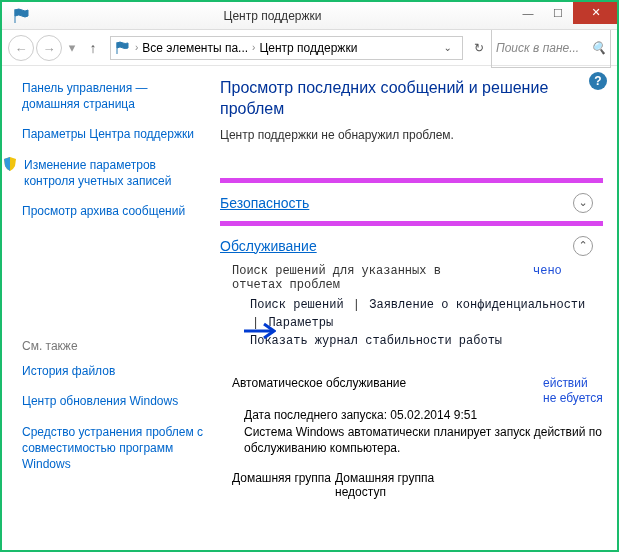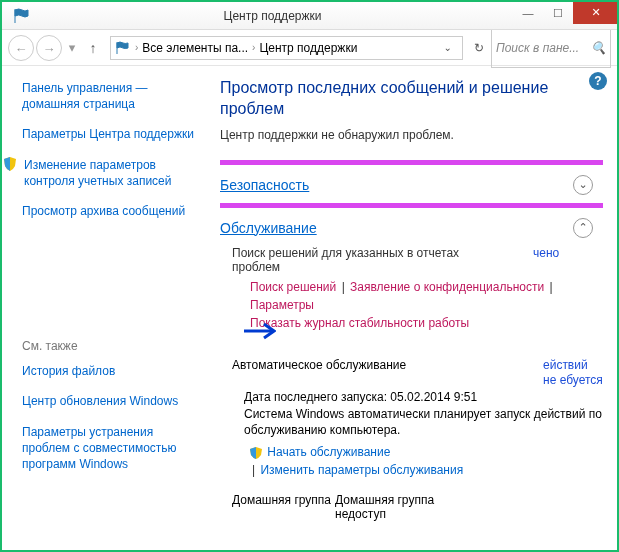--- a/index.html
+++ b/index.html
@@ -23,28 +23,28 @@
 .searchbox span.ph { flex:1; font-style: italic; color:#888; font-size:12px; overflow:hidden;white-space:nowrap;}
 .content { display: flex; height: calc(552px - 28px - 36px - 4px); }
 .sidebar { width: 210px; padding: 14px 8px 8px 20px; }
 .sidebar a { color: #0066cc; text-decoration: none; display: block; line-height: 1.35; }
 .sideitem { margin-bottom: 14px; display: flex; gap: 6px; }
 .sideitem .shield { width: 14px; flex-shrink:0; margin-left:-18px;}
 .seealso { margin-top: 120px; color: #777; font-size: 12px; margin-bottom: 10px; }
 .main { flex: 1; padding: 12px 14px 8px 8px; position: relative; overflow:hidden;}
 .helpicon { position: absolute; top: 6px; right: 10px; width: 18px; height: 18px; border-radius: 50%; background: #2a7ab0; color: #fff; font-size: 12px; font-weight: bold; display: flex; align-items: center; justify-content: center; }
 h1 { color: #003399; font-weight: normal; font-size: 16px; line-height: 1.3; margin-bottom: 8px; }
-.subtext { font-size: 12px; color: #333; margin-bottom: 18px; }
+.subtext { font-size: 12px; color: #333; margin-bottom: 36px; }
 .section { border-top: 5px solid #d946ef; padding: 10px 0 8px 0; display: flex; justify-content: space-between; align-items: center; }
 .section-title { color: #0066cc; font-size: 14px; text-decoration: underline; }
 .chevron { width: 20px; height: 20px; border: 1px solid #999; border-radius: 50%; display: flex; align-items: center; justify-content: center; font-size: 11px; color: #555; margin-right: 10px;}
-.block { padding: 0 10px 12px 12px; font-size: 12px; color: #333; }
+.block { padding: 0 10px 12px 12px; font-size: 12px; color: #333; font-family: Liberation Mono, monospace; }
 .block .lbl { margin-bottom: 4px; }
 .links { padding-left: 18px; line-height: 1.5; }
-.links a { color: #be185d; text-decoration: none; }
+.links a { color: #0f172a; text-decoration: none; }
 .linksep { color: #333; margin: 0 2px; }
 .arrow-annot { position: absolute; color: #003bd1; font-size: 22px; font-weight: bold; left: 242px; top: 322px; pointer-events:none;}
 .subblock { margin-top: 14px; }
 .subblock .lbl2 { padding-left: 12px; margin-bottom: 4px; }
 .subblock .body { padding-left: 24px; line-height: 1.4; }
 .subblock .links2 { padding-left: 30px; margin-top: 4px; line-height: 1.5;}
 .subblock .links2 a { color: #0066cc; text-decoration: none; }
 .minishield { display:inline-block; width:12px; height:12px; vertical-align:middle; margin-right:2px;}
 .hgroup { display: flex; gap: 4px; padding-left: 12px; margin-top: 14px; font-size:12px;}
 .dropdown { margin-left: auto; margin-right: 6px; color:#555; font-size:10px;}
@@ -115,21 +115,21 @@
       </div>
 
     <div class="seealso">См. также</div>
     <div class="sideitem">
         <a>История файлов</a>
       </div>
     <div class="sideitem">
         <a>Центр обновления Windows</a>
       </div>
     <div class="sideitem">
-        <a>Параметры устранения проблем с совместимостью программ Windows</a>
+        <a>Средство устранения проблем с совместимостью программ Windows</a>
       </div>
   </div>
 
   <div class="main">
     <div class="helpicon">?</div>
     <h1>Просмотр последних сообщений и решение проблем</h1>
     <div class="subtext">Центр поддержки не обнаружил проблем.</div>
 
     <div class="section">
       <span class="section-title">Безопасность</span>
@@ -158,29 +158,20 @@
 
     <div class="subblock">
       <div style="display:flex;justify-content:space-between;">
         <div class="lbl2">Автоматическое обслуживание</div>
         <div class="rightcol">ействий не ебуется</div>
       </div>
       <div class="body">
         <div>Дата последнего запуска: 05.02.2014 9:51</div>
         <div>Система Windows автоматически планирует запуск действий по обслуживанию компьютера.</div>
       </div>
-      <div class="links2">
-        <span class="minishield"><svg width="12" height="12">
-              <path d="M6 0 L12 2 L11 8 Q9 11 6 12 Q3 11 1 8 L0 2 Z" fill="#f1c40f"></path>
-              <path d="M6 0 L6 12 Q3 11 1 8 L0 2 Z" fill="#3498db"></path>
-            </svg></span>
-        <a>Начать обслуживание</a><br>
-        <span class="linksep">|</span>
-        <a>Изменить параметры обслуживания</a>
-      </div>
     </div>
 
     <div class="hgroup">
       <div>Домашняя группа</div>
       <div style="max-width:120px;">Домашняя группа недоступ</div>
     </div>
   </div>
 </div>
 
 <div class="arrow-annot">

